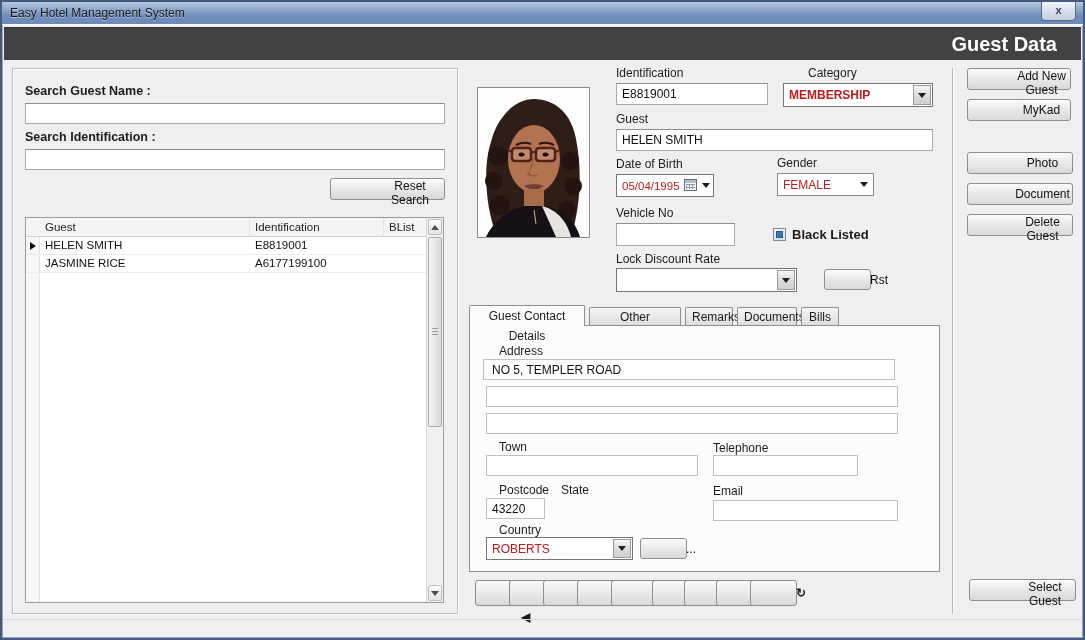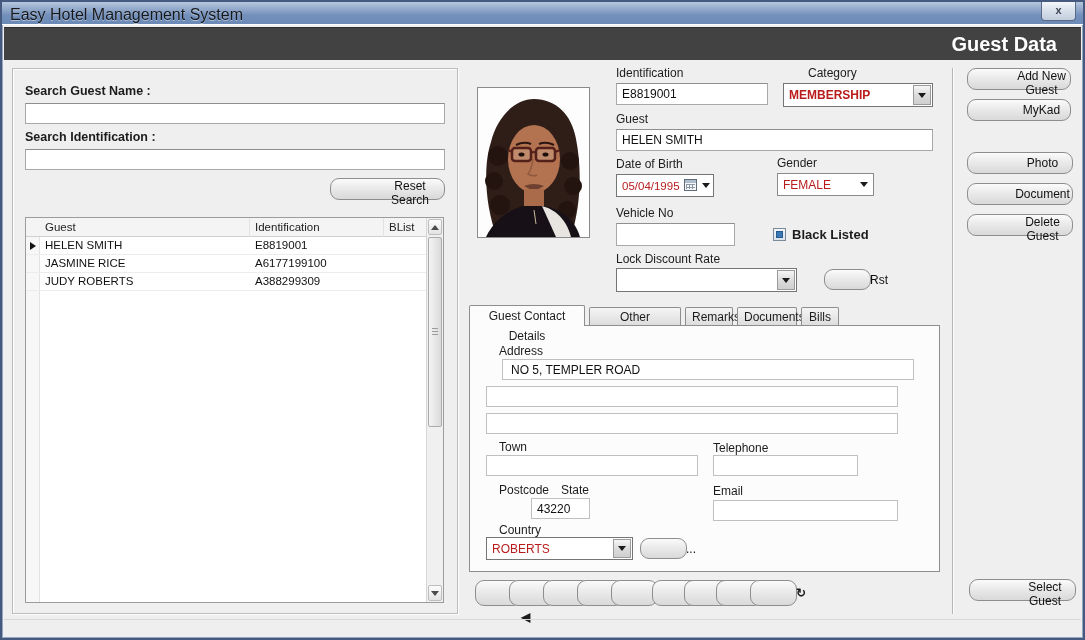--- a/index.html
+++ b/index.html
@@ -9,21 +9,21 @@
     background:#efefef;
     border:2px solid #46597e;
     box-shadow: inset 0 0 0 1px #93a7c5;
   }
   
   .titlebar {
     position:absolute; left:0; top:0; width:100%; height:23px;
     background:linear-gradient(#b5c6de 0%, #8aa2c6 40%, #7390bb 60%, #6c8ab7 100%);
     border-bottom:1px solid #fdfdfd;
   }
-  .title-text { position:absolute; left:8px; top:4px; font-size:16px; color:#15181d; text-shadow:0 1px 0 rgba(255,255,255,.45); }
+  .title-text { position:absolute; left:8px; top:4px; font-size:12px; color:#15181d; text-shadow:0 1px 0 rgba(255,255,255,.45); }
   .close-btn {
     position:absolute; right:7px; top:0; width:35px; height:19px;
     background:linear-gradient(#f4f7fb, #d9e1ec 45%, #c3cddd);
     border:1px solid #5a6a87; border-top:none; border-radius:0 0 4px 4px;
     text-align:center; font-size:11px; font-weight:bold; color:#3a4352; line-height:17px;
     cursor:default;
   }
   
   .header {
     position:absolute; left:2px; right:2px; top:25px; height:33px; background:#424242;
@@ -32,21 +32,21 @@
   .header-title { position:absolute; right:24px; top:5px; color:#fff; font-size:20px; font-weight:bold; }
   
   .lbl  { position:absolute; font-size:12px; color:#1c1c1c; white-space:nowrap; }
   .lbl-b{ font-weight:bold; font-size:12.5px; }
   .tb {
     position:absolute; background:#fff; border:1px solid #a9a9a9; border-top-color:#8f8f8f;
     font-family:"Liberation Sans", sans-serif; font-size:12px; color:#111; padding:0 5px; outline:none;
   }
   .btn {
     position:absolute; background:linear-gradient(#fbfbfb, #eaeaea 45%, #d9d9d9);
-    border:1px solid #8e8e8e; border-radius:9px; font-size:12px; color:#111;
+    border:1px solid #8e8e8e; border-radius:3px; font-size:12px; color:#111;
     text-align:center; cursor:default; font-family:"Liberation Sans", sans-serif;padding-left:45px;
   }
   .combo { position:absolute; background:#fff; border:1px solid #757575; }
   .combo-text { position:absolute; left:5px; top:0; bottom:0; right:20px; font-size:12px; color:#b91c1c; display:flex; align-items:center; overflow:hidden; white-space:nowrap; }
   .combo-btn {
     position:absolute; right:1px; top:1px; bottom:1px; width:18px;
     background:linear-gradient(#f6f6f6,#dcdcdc 50%,#cfcfcf);
     border:1px solid #9a9a9a; display:flex; align-items:center; justify-content:center;
   }
   .tri-down { width:0; height:0; border-left:4px solid transparent; border-right:4px solid transparent; border-top:5px solid #1b1b1b; }
@@ -128,25 +128,20 @@
       </div>
       <div class="grid-row" style="top:19px;">
         <span class="row-arrow"></span>
         <div class="gr-cell" style="left:14px; width:210px;">HELEN SMITH</div>
         <div class="gr-cell" style="left:224px; width:134px;">E8819001</div>
         <div class="gr-cell" style="left:358px; width:44px;"></div>
       </div>
       <div class="grid-row" style="top:37px;">
         <div class="gr-cell" style="left:14px; width:210px;">JASMINE RICE</div>
         <div class="gr-cell" style="left:224px; width:134px;">A6177199100</div>
-        <div class="gr-cell" style="left:358px; width:44px;"></div>
-      </div>
-      <div class="grid-row" style="top:55px;">
-        <div class="gr-cell" style="left:14px; width:210px;">JUDY ROBERTS</div>
-        <div class="gr-cell" style="left:224px; width:134px;">A388299309</div>
         <div class="gr-cell" style="left:358px; width:44px;"></div>
       </div>
 
       <div class="vscroll">
         <div class="scroll-btn" style="top:1px;">
             <span class="tri-up"></span>
           </div>
         <div class="scroll-thumb">
             <span class="thumb-grip"></span>
           </div>
@@ -232,31 +227,31 @@
 
   <div class="tabctl">
     <div class="tab active" style="left:0; width:116px;">Guest Contact Details</div>
     <div class="tab" style="left:120px; width:92px;">Other Information</div>
     <div class="tab" style="left:216px; width:48px;">Remarks</div>
     <div class="tab" style="left:268px; width:60px;">Documents</div>
     <div class="tab" style="left:332px; width:38px;">Bills</div>
 
     <div class="tab-body">
       <div class="lbl" style="left:29px; top:18px;">Address</div>
-      <input class="tb" style="left: 32px; top: 33px; width: 412px; height: 21px; border-color: rgb(192, 192, 192); padding-left: 8px;" value="NO 5, TEMPLER ROAD">
+      <input class="tb" style="left: 13px; top: 33px; width: 412px; height: 21px; border-color: rgb(192, 192, 192); padding-left: 8px;" value="NO 5, TEMPLER ROAD">
       <input class="tb" style="left: 16px; top: 60px; width: 412px; height: 21px; border-color: rgb(192, 192, 192);" value="">
       <input class="tb" style="left: 16px; top: 87px; width: 412px; height: 21px; border-color: rgb(192, 192, 192);" value="">
 
       <div class="lbl" style="left:29px; top:114px;">Town</div>
       <input class="tb" style="left: 16px; top: 129px; width: 212px; height: 21px; border-color: rgb(192, 192, 192);" value="">
       <div class="lbl" style="left:243px; top:115px;">Telephone</div>
       <input class="tb" style="left: 243px; top: 129px; width: 145px; height: 21px; border-color: rgb(192, 192, 192);" value="">
 
       <div class="lbl" style="left:29px; top:157px;">Postcode</div>
-      <input class="tb" style="left: 16px; top: 172px; width: 59px; height: 21px; border-color: rgb(192, 192, 192); margin-left: 45px;" value="43220">
+      <input class="tb" style="left: 16px; top: 172px; width: 59px; height: 21px; border-color: rgb(192, 192, 192);" value="43220">
       <div class="lbl" style="left:91px; top:157px;">State</div>
       <div class="lbl" style="left:243px; top:158px;">Email</div>
       <input class="tb" style="left: 243px; top: 174px; width: 185px; height: 21px; border-color: rgb(192, 192, 192);" value="">
 
       <div class="lbl" style="left:29px; top:197px;">Country</div>
       <div class="combo" style="left:16px; top:211px; width:147px; height:23px;">
         <span class="combo-text">ROBERTS</span>
         <span class="combo-btn">
             <span class="tri-down"></span>
           </span>

